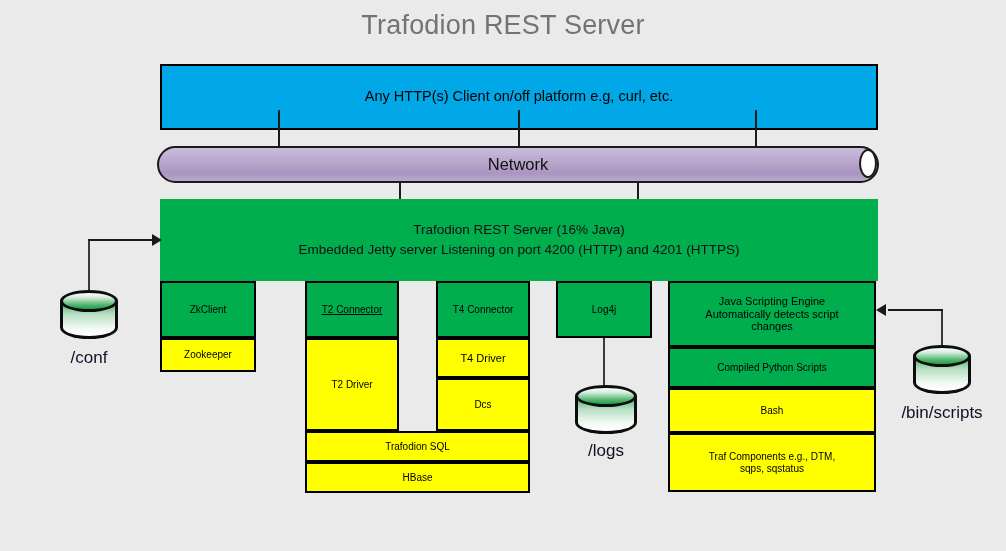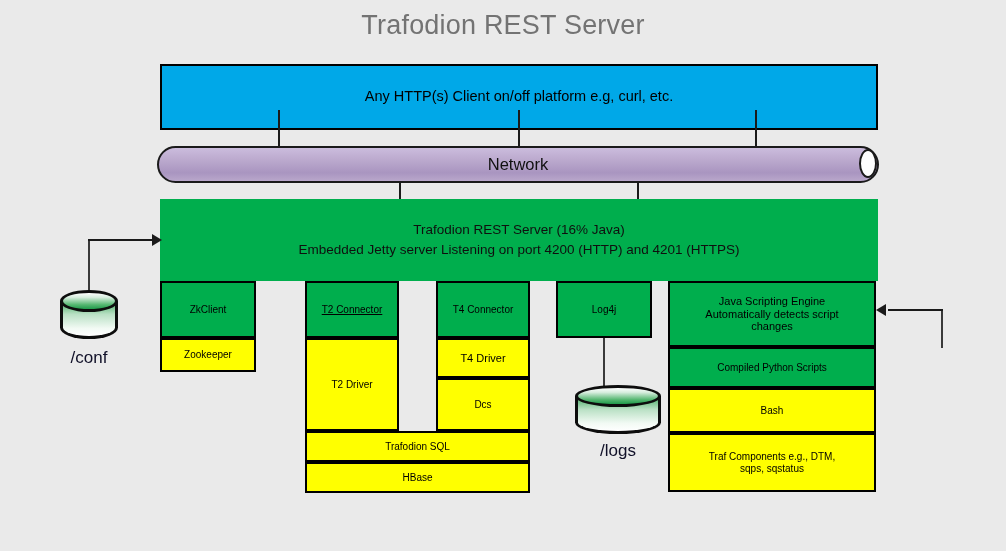--- a/index.html
+++ b/index.html
@@ -193,20 +193,25 @@
   <div class="abs arrow-right" style="left:152px; top:234px;"></div>
   <div class="cylinder" style="left:60px; top:290px; width:58px; height:52px;">
     <div class="cyl-body"></div>
     <div class="cyl-top"></div>
     <div class="cyl-label" style="top: 58px;">/conf</div>
   </div>
 
   <div class="abs thinline" style="left:941px; top:310px; height:38px;"></div>
   <div class="abs hline" style="left:888px; top:309px; width:55px;"></div>
   <div class="abs arrow-left" style="left:876px; top:304px;"></div>
+  <div class="cylinder" style="left:913px; top:345px; width:58px; height:52px;">
+    <div class="cyl-body"></div>
+    <div class="cyl-top"></div>
+    <div class="cyl-label" style="top: 58px;">/bin/scripts</div>
+  </div>
 
   <div class="abs box green stack-box" style="left:160px; top:281px; width:96px; height:57px;">
     <span>ZkClient</span>
   </div>
   <div class="abs box yellow stack-box" style="left:160px; top:338px; width:96px; height:34px;">
     <span>Zookeeper</span>
   </div>
 
   <div class="abs box green stack-box" style="left:305px; top:281px; width:94px; height:57px;text-decoration:underline;">
     <span>T2 Connector</span>
@@ -229,21 +234,21 @@
     <span>Trafodion SQL</span>
   </div>
   <div class="abs box yellow stack-box" style="left:305px; top:462px; width:225px; height:31px;">
     <span>HBase</span>
   </div>
 
   <div class="abs box green stack-box" style="left:556px; top:281px; width:96px; height:57px;">
     <span>Log4j</span>
   </div>
   <div class="abs thinline" style="left:603px; top:338px; height:50px;"></div>
-  <div class="cylinder" style="left:575px; top:385px; width:62px; height:50px;padding-left:24px;">
+  <div class="cylinder" style="left:575px; top:385px; width:62px; height:50px;">
     <div class="cyl-body"></div>
     <div class="cyl-top"></div>
     <div class="cyl-label" style="top: 56px;">/logs</div>
   </div>
 
   <div class="abs box green stack-box" style="left:668px; top:347px; width:208px; height:41px;">
     <span>Compiled Python Scripts</span>
   </div>
   <div class="abs box green stack-box small" style="left:668px; top:281px; width:208px; height:66px; flex-direction:column;">
     <div>Java Scripting Engine</div>

